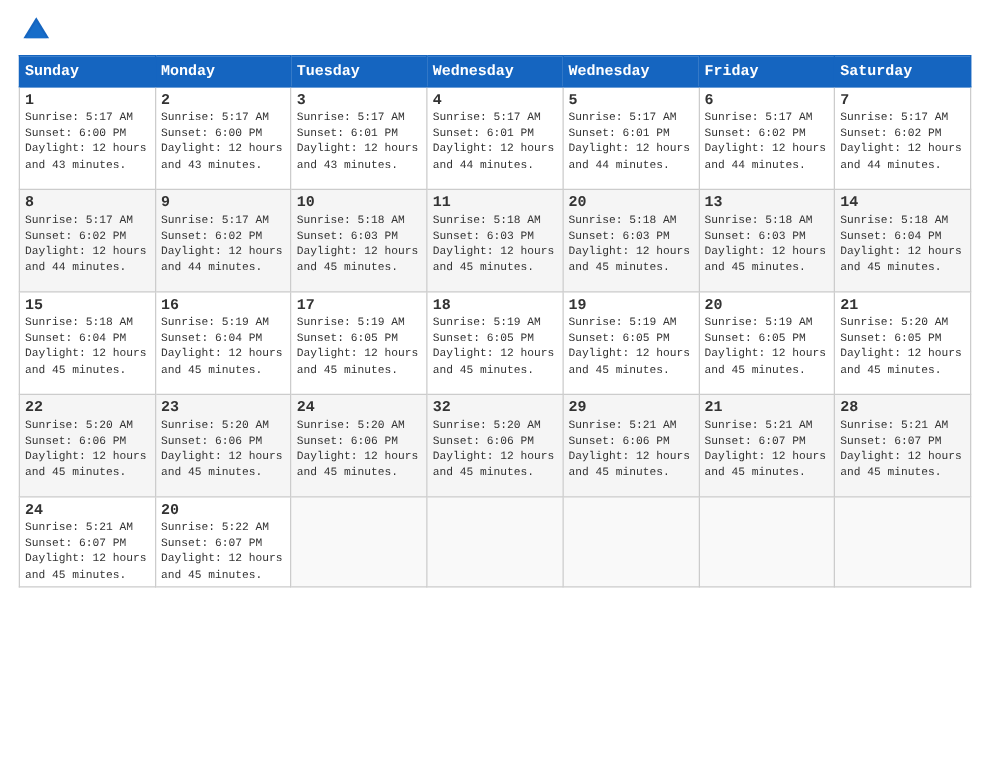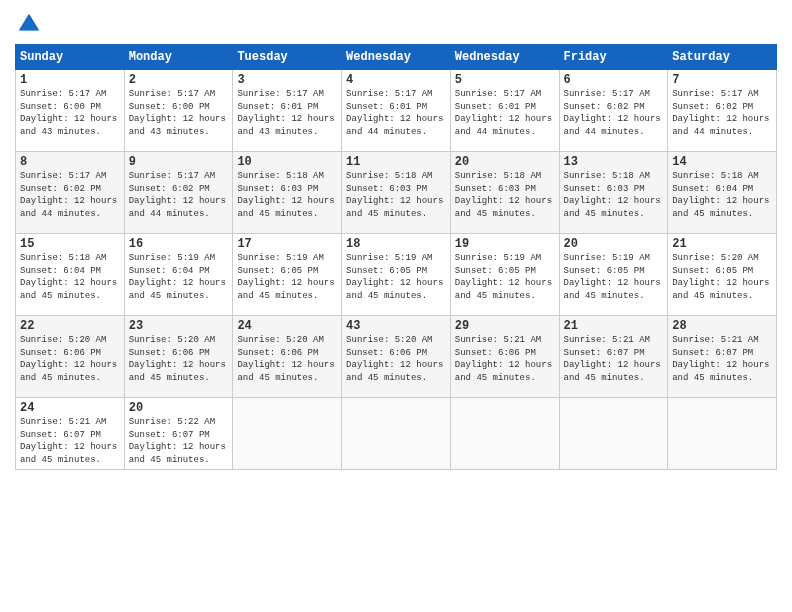--- a/index.html
+++ b/index.html
@@ -153,21 +153,21 @@
           <td><span class="day-num">17</span><span class="day-info">Sunrise: 5:19 AM<br>Sunset: 6:05 PM<br>Daylight: 12 hours and 45 minutes.</span></td>
           <td><span class="day-num">18</span><span class="day-info">Sunrise: 5:19 AM<br>Sunset: 6:05 PM<br>Daylight: 12 hours and 45 minutes.</span></td>
           <td><span class="day-num">19</span><span class="day-info">Sunrise: 5:19 AM<br>Sunset: 6:05 PM<br>Daylight: 12 hours and 45 minutes.</span></td>
           <td><span class="day-num">20</span><span class="day-info">Sunrise: 5:19 AM<br>Sunset: 6:05 PM<br>Daylight: 12 hours and 45 minutes.</span></td>
           <td><span class="day-num">21</span><span class="day-info">Sunrise: 5:20 AM<br>Sunset: 6:05 PM<br>Daylight: 12 hours and 45 minutes.</span></td>
         </tr>
         <tr>
           <td><span class="day-num">22</span><span class="day-info">Sunrise: 5:20 AM<br>Sunset: 6:06 PM<br>Daylight: 12 hours and 45 minutes.</span></td>
           <td><span class="day-num">23</span><span class="day-info">Sunrise: 5:20 AM<br>Sunset: 6:06 PM<br>Daylight: 12 hours and 45 minutes.</span></td>
           <td><span class="day-num">24</span><span class="day-info">Sunrise: 5:20 AM<br>Sunset: 6:06 PM<br>Daylight: 12 hours and 45 minutes.</span></td>
-          <td><span class="day-num">43</span><span class="day-info">Sunrise: 5:20 AM<br>Sunset: 6:06 PM<br>Daylight: 12 hours and 45 minutes.</span></td>
+          <td><span class="day-num">32</span><span class="day-info">Sunrise: 5:20 AM<br>Sunset: 6:06 PM<br>Daylight: 12 hours and 45 minutes.</span></td>
           <td><span class="day-num">29</span><span class="day-info">Sunrise: 5:21 AM<br>Sunset: 6:06 PM<br>Daylight: 12 hours and 45 minutes.</span></td>
           <td><span class="day-num">21</span><span class="day-info">Sunrise: 5:21 AM<br>Sunset: 6:07 PM<br>Daylight: 12 hours and 45 minutes.</span></td>
           <td><span class="day-num">28</span><span class="day-info">Sunrise: 5:21 AM<br>Sunset: 6:07 PM<br>Daylight: 12 hours and 45 minutes.</span></td>
         </tr>
         <tr class="last-row">
           <td><span class="day-num">24</span><span class="day-info">Sunrise: 5:21 AM<br>Sunset: 6:07 PM<br>Daylight: 12 hours and 45 minutes.</span></td>
           <td><span class="day-num">20</span><span class="day-info">Sunrise: 5:22 AM<br>Sunset: 6:07 PM<br>Daylight: 12 hours and 45 minutes.</span></td>
           <td class="empty-cell"></td>
           <td class="empty-cell"></td>
           <td class="empty-cell"></td>

